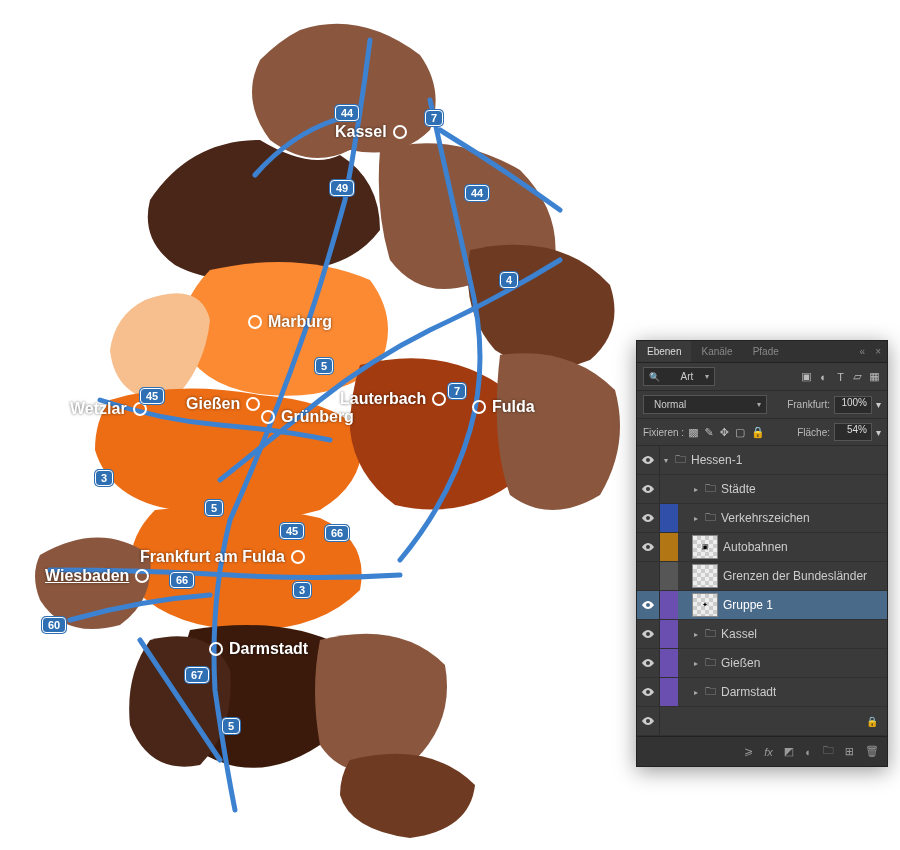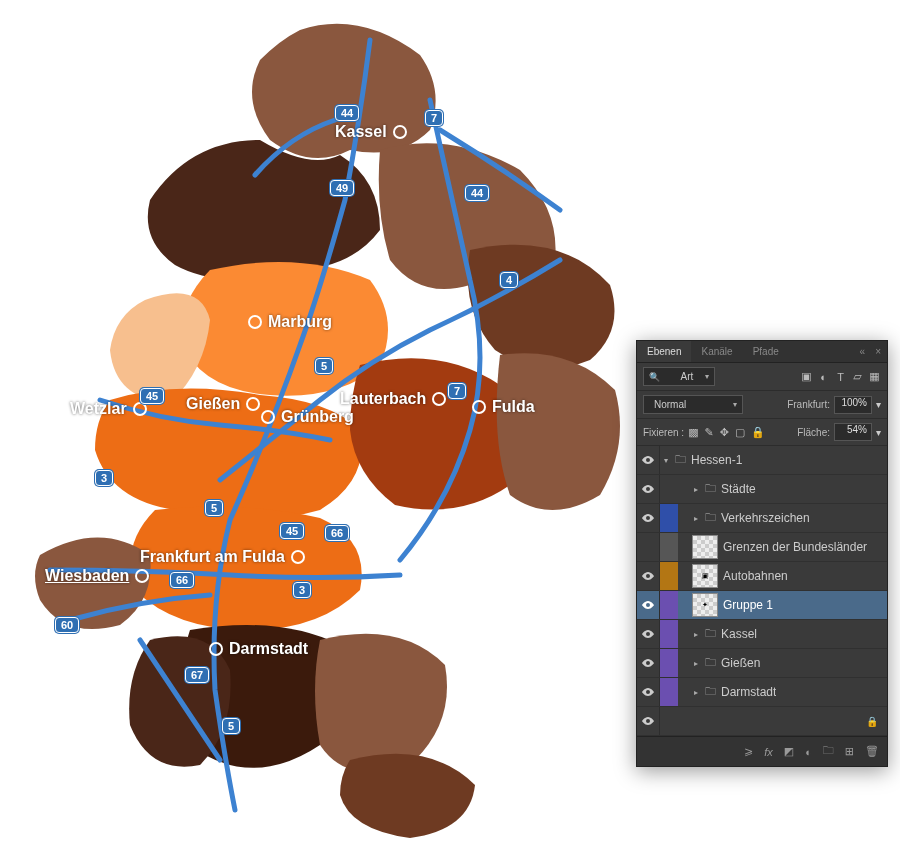--- a/index.html
+++ b/index.html
@@ -281,21 +281,21 @@
   <span class="road-badge" style="left:500px; top:272px;">4</span>
   <span class="road-badge" style="left:315px; top:358px;">5</span>
   <span class="road-badge" style="left:140px; top:388px;">45</span>
   <span class="road-badge" style="left:448px; top:383px;">7</span>
   <span class="road-badge" style="left:95px;  top:470px;">3</span>
   <span class="road-badge" style="left:205px; top:500px;">5</span>
   <span class="road-badge" style="left:280px; top:523px;">45</span>
   <span class="road-badge" style="left:325px; top:525px;">66</span>
   <span class="road-badge" style="left:170px; top:572px;">66</span>
   <span class="road-badge" style="left:293px; top:582px;">3</span>
-  <span class="road-badge" style="left:55px;  top:617px;">60</span>
+  <span class="road-badge" style="left:42px;  top:617px;">60</span>
   <span class="road-badge" style="left:185px; top:667px;">67</span>
   <span class="road-badge" style="left:222px; top:718px;">5</span>
 </div>
 
 <div class="panel">
 
   <div class="panel-tabs">
     <div class="tab active">Ebenen</div>
     <div class="tab">Kanäle</div>
     <div class="tab">Pfade</div>
@@ -312,21 +312,21 @@
     </div>
     <div style="flex:1"></div>
     <span class="mini-icon">▣</span>
     <span class="mini-icon">◐</span>
     <span class="mini-icon">T</span>
     <span class="mini-icon">▱</span>
     <span class="mini-icon">▦</span>
   </div>
 
   <div class="row filter-row">
-    <div class="select" style="width:100px;padding-left:10px;">
+    <div class="select" style="width:124px;padding-left:10px;">
       <span>Normal</span>
       <span class="chev">▾</span>
     </div>
     <div style="flex:1"></div>
     <span class="lbl">Frankfurt:</span>
     <div class="small-input">
       <span>100%</span>
     </div>
     <span class="chev">▾</span>
   </div>
@@ -385,40 +385,40 @@
         </div>
       <div class="swatch" style="background:#2f4fa9"></div>
       <div class="layer-body indent-2">
         <span class="twist">▸</span>
         <span class="folder-icon">🗀</span>
         <span class="layer-name">Verkehrszeichen</span>
       </div>
     </div>
 
     <div class="layer">
-      <div class="eye-col"></div>
-      <div class="swatch" style="background:#565656"></div>
-      <div class="layer-body indent-2">
-        <span class="thumb"></span>
-        <span class="layer-name">Grenzen der Bundesländer</span>
-      </div>
-    </div>
-
-    <div class="layer">
       <div class="eye-col">
           <svg class="eye" viewBox="0 0 24 16">
             <path fill="#ccc" d="M12 0C5 0 0 8 0 8s5 8 12 8 12-8 12-8S19 0 12 0zm0 12a4 4 0 110-8 4 4 0 010 8z"></path>
           </svg>
         </div>
       <div class="swatch" style="background:#b37614"></div>
       <div class="layer-body indent-2">
         <span class="thumb">
             <span class="glyph">▣</span>
           </span>
         <span class="layer-name">Autobahnen</span>
+      </div>
+    </div>
+
+    <div class="layer">
+      <div class="eye-col"></div>
+      <div class="swatch" style="background:#565656"></div>
+      <div class="layer-body indent-2">
+        <span class="thumb"></span>
+        <span class="layer-name">Grenzen der Bundesländer</span>
       </div>
     </div>
 
     <div class="layer selected">
       <div class="eye-col">
           <svg class="eye" viewBox="0 0 24 16">
             <path fill="#fff" d="M12 0C5 0 0 8 0 8s5 8 12 8 12-8 12-8S19 0 12 0zm0 12a4 4 0 110-8 4 4 0 010 8z"></path>
           </svg>
         </div>
       <div class="swatch" style="background:#6b4fb0"></div>

